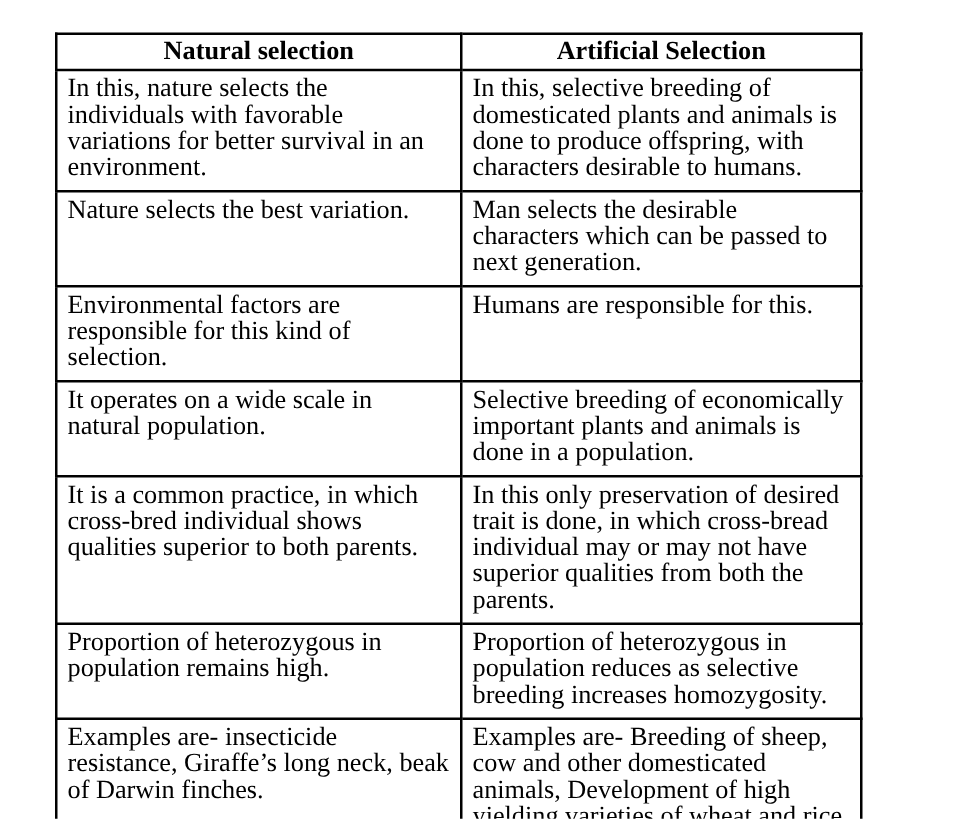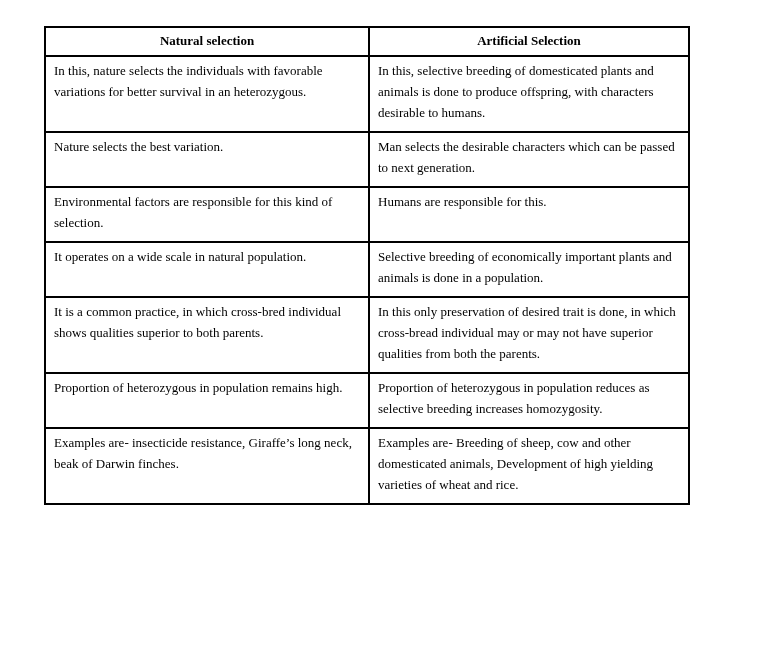--- a/index.html
+++ b/index.html
@@ -24,21 +24,21 @@
     left: 44px;
     top: 26px;
     width: 644px;
     border-collapse: collapse;
     table-layout: fixed;
     background: #ffffff;
   }
   table.compare th,
   table.compare td {
     border: 2px solid #000000;
-    font-size: 13px;
+    font-size: 21px;
     line-height: 21px;
     vertical-align: top;
     padding: 3px 8px 8px 8px;
     overflow: hidden;
   }
   table.compare th {
     font-weight: bold;
     text-align: center;
     vertical-align: middle;
     padding: 2px 8px 4px 8px;
@@ -67,21 +67,21 @@
       <col class="c2">
     </colgroup>
     <thead>
       <tr>
         <th>Natural selection</th>
         <th>Artificial Selection</th>
       </tr>
     </thead>
     <tbody>
       <tr>
-        <td>In this, nature selects the individuals with favorable variations for better survival in an heterozygous.</td>
+        <td>In this, nature selects the individuals with favorable variations for better survival in an environment.</td>
         <td>In this, selective breeding of domesticated plants and animals is done to produce offspring, with characters desirable to humans.</td>
       </tr>
       <tr>
         <td>Nature selects the best variation.</td>
         <td>Man selects the desirable characters which can be passed to next generation.</td>
       </tr>
       <tr>
         <td>Environmental factors are responsible for this kind of selection.</td>
         <td>Humans are responsible for this.</td>
       </tr>

